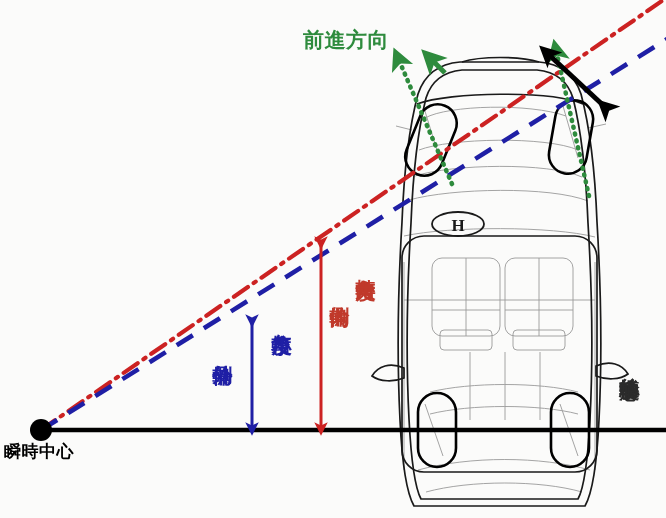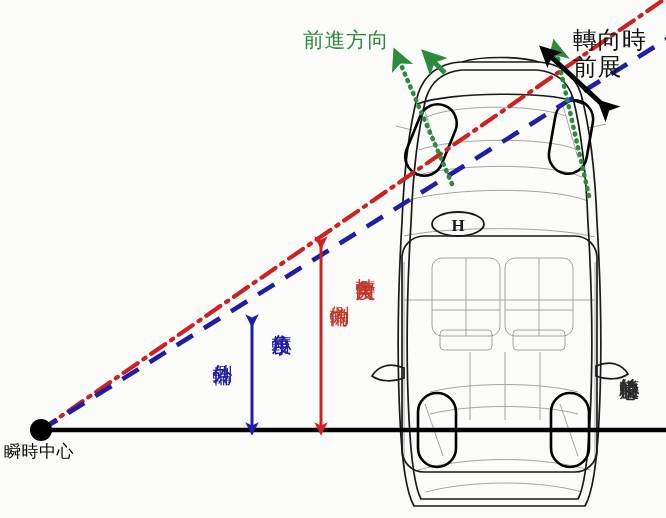--- a/index.html
+++ b/index.html
@@ -19,21 +19,21 @@
     position: absolute;
     left: 0;
     top: 0;
     width: 666px;
     height: 518px;
   }
   .lbl {
     position: absolute;
     white-space: pre;
     line-height: 1.02;
-    font-weight: 400;
+    font-weight: 700;
     letter-spacing: 0.5px;
   }
   .lbl.vert {
     writing-mode: vertical-rl;
     text-orientation: upright;
     line-height: 1.0;
   }
   .lbl-green  { color: #2e8b3d; font-size: 21px; }
   .lbl-black  { color: #111111; font-size: 24px; }
   .lbl-red    { color: #c0392b; font-size: 20px; }
@@ -174,22 +174,20 @@
 
     <line x1="589" y1="196" x2="556" y2="50" stroke="#2e8b3d" stroke-width="4.6" stroke-dasharray="1 6" stroke-linecap="round" marker-end="url(#arrGreen)"></line>
 
     <line x1="445" y1="73" x2="430" y2="58" stroke="#2e8b3d" stroke-width="5" marker-end="url(#arrGreen)"></line>
 
     <line x1="605" y1="107" x2="547" y2="53" stroke="#000000" stroke-width="5" marker-start="url(#arrBlack)" marker-end="url(#arrBlack)"></line>
   </svg>
 
   <div class="lbl lbl-green" style="left:303px; top:29px;">前進方向</div>
 
-  <div class="lbl lbl-black" style="left:573px; top:27px; line-height:1.12;">轉向時
-前展</div>
 
   <div class="lbl vert lbl-red" style="left:356px; top:263px;">轉向角度大</div>
 
   <div class="lbl vert lbl-red" style="left:330px; top:290px;">內側輪</div>
 
   <div class="lbl vert lbl-blue" style="left:272px; top:318px;">角度較小</div>
 
   <div class="lbl vert lbl-blue" style="left:213px; top:349px;">外側輪</div>
 
   <div class="lbl lbl-ic" style="left:4px; top:443px;">瞬時中心</div>

